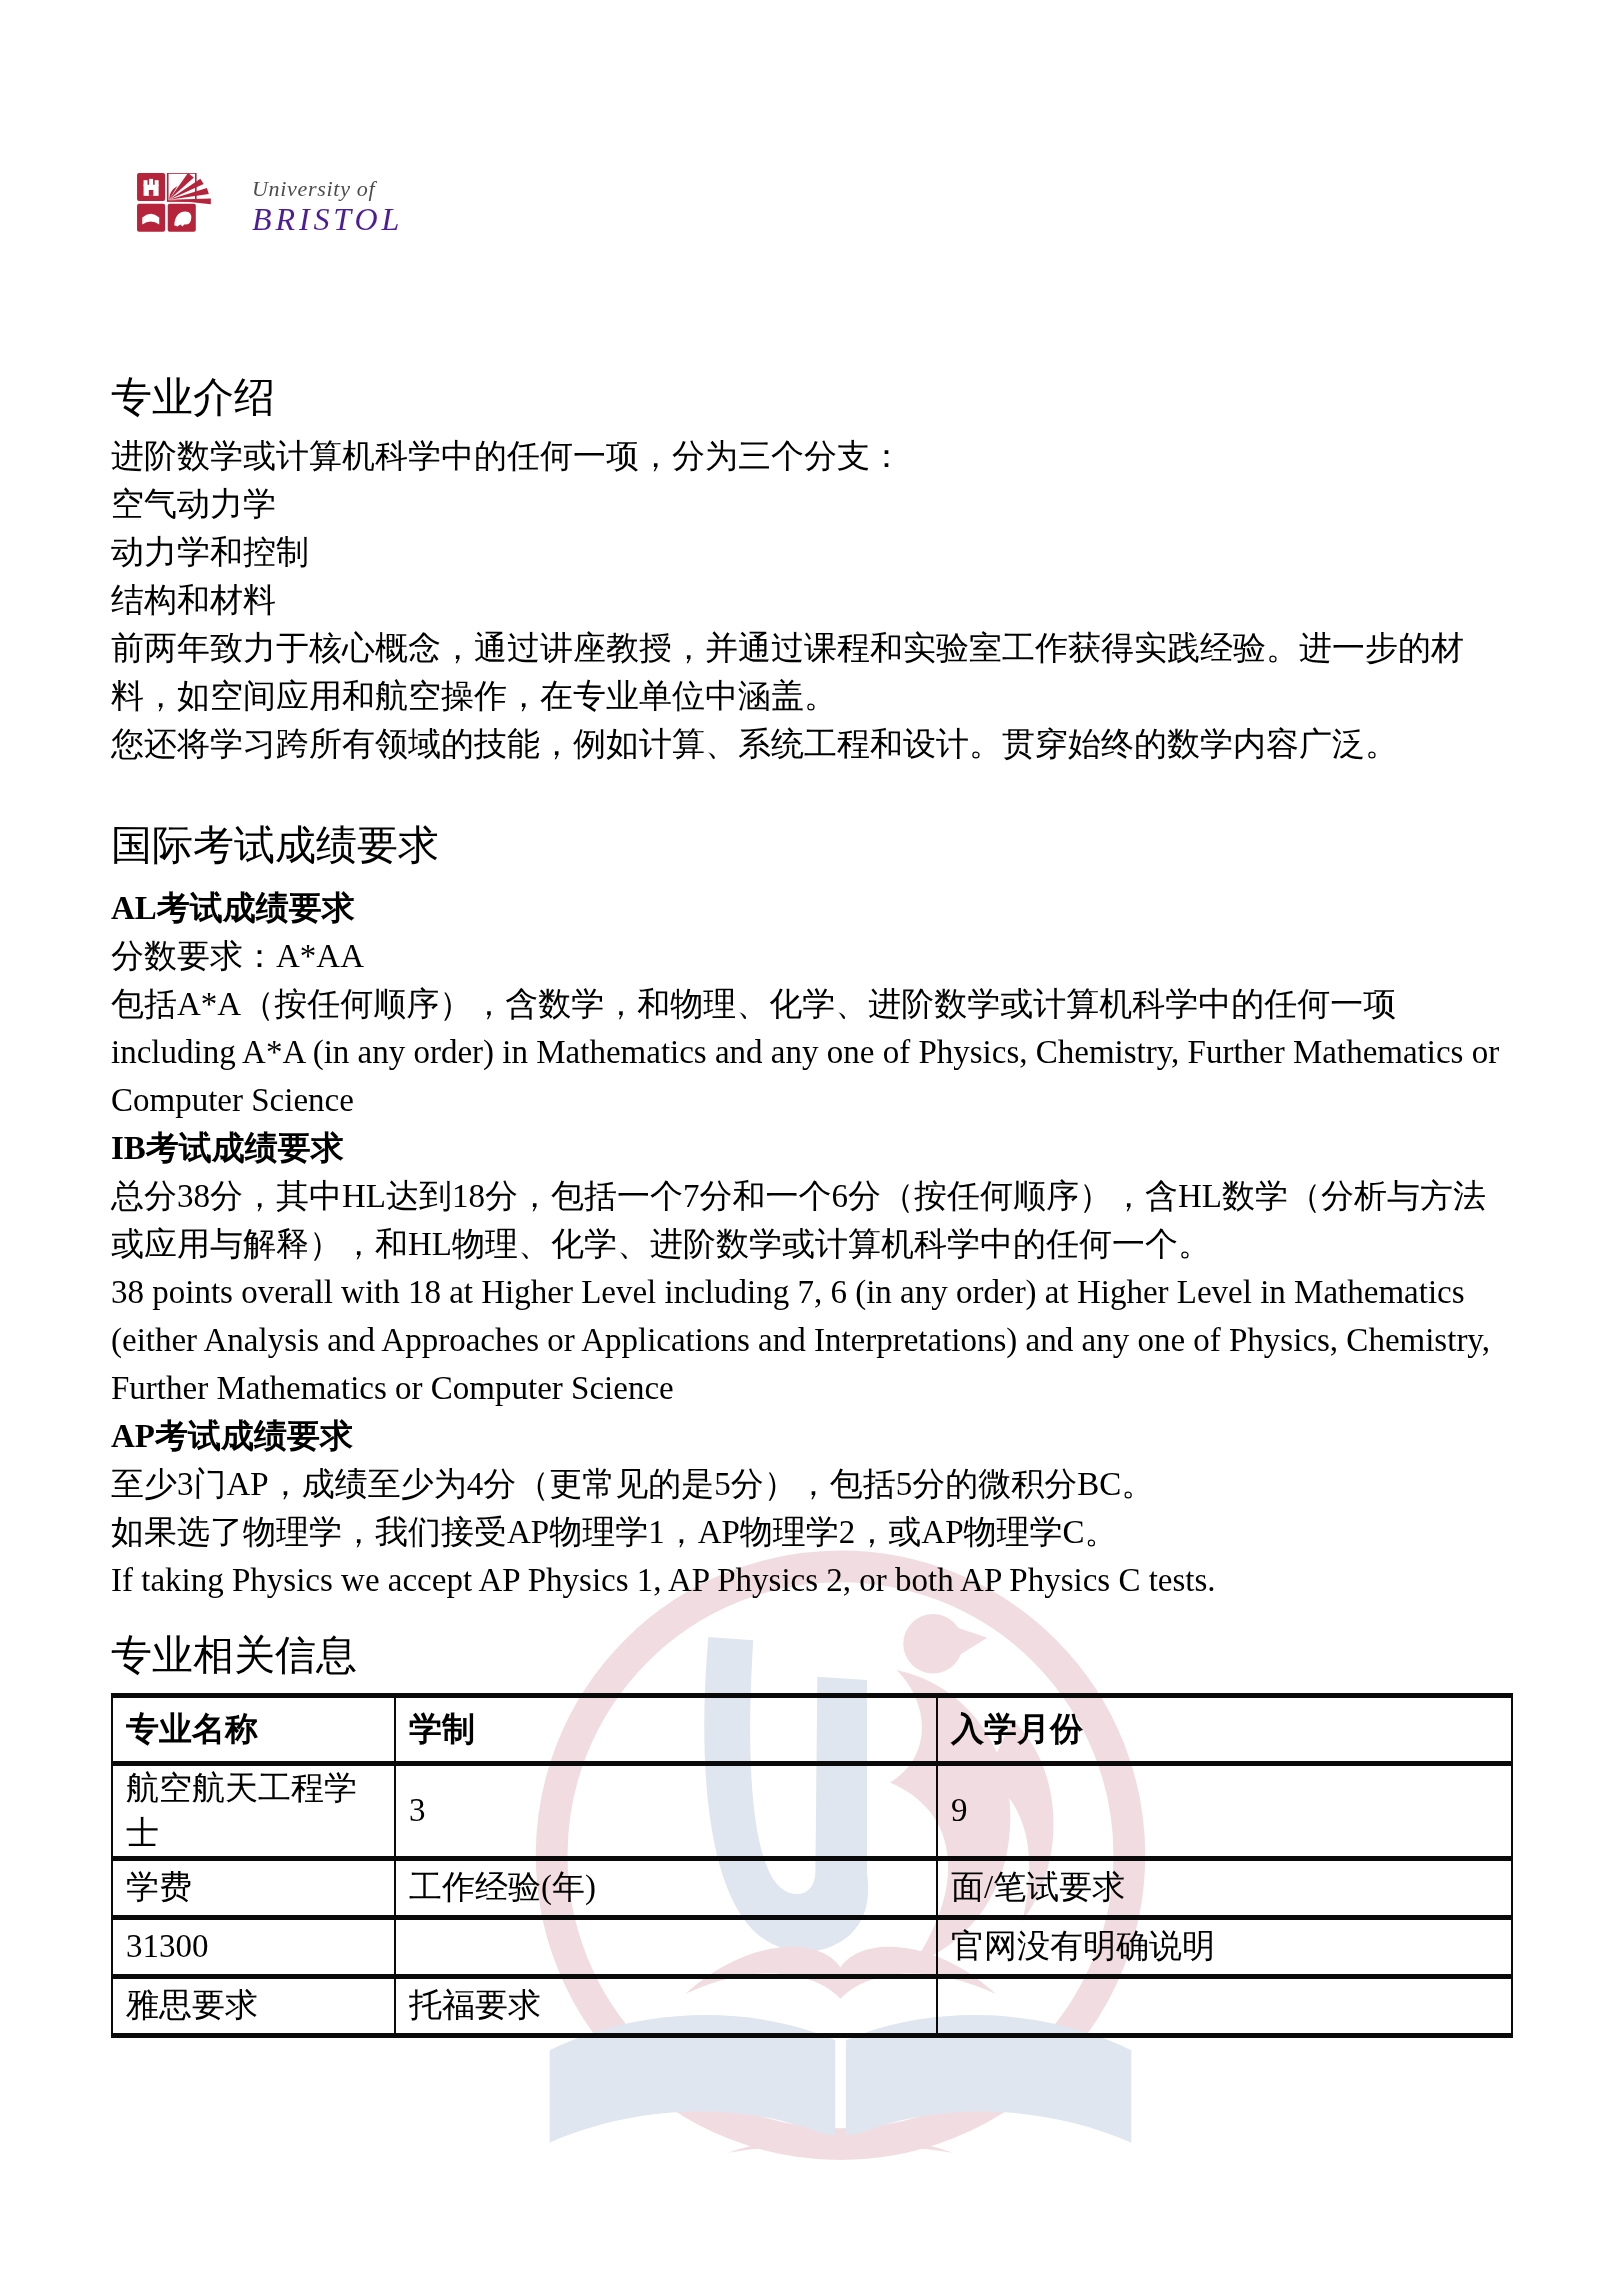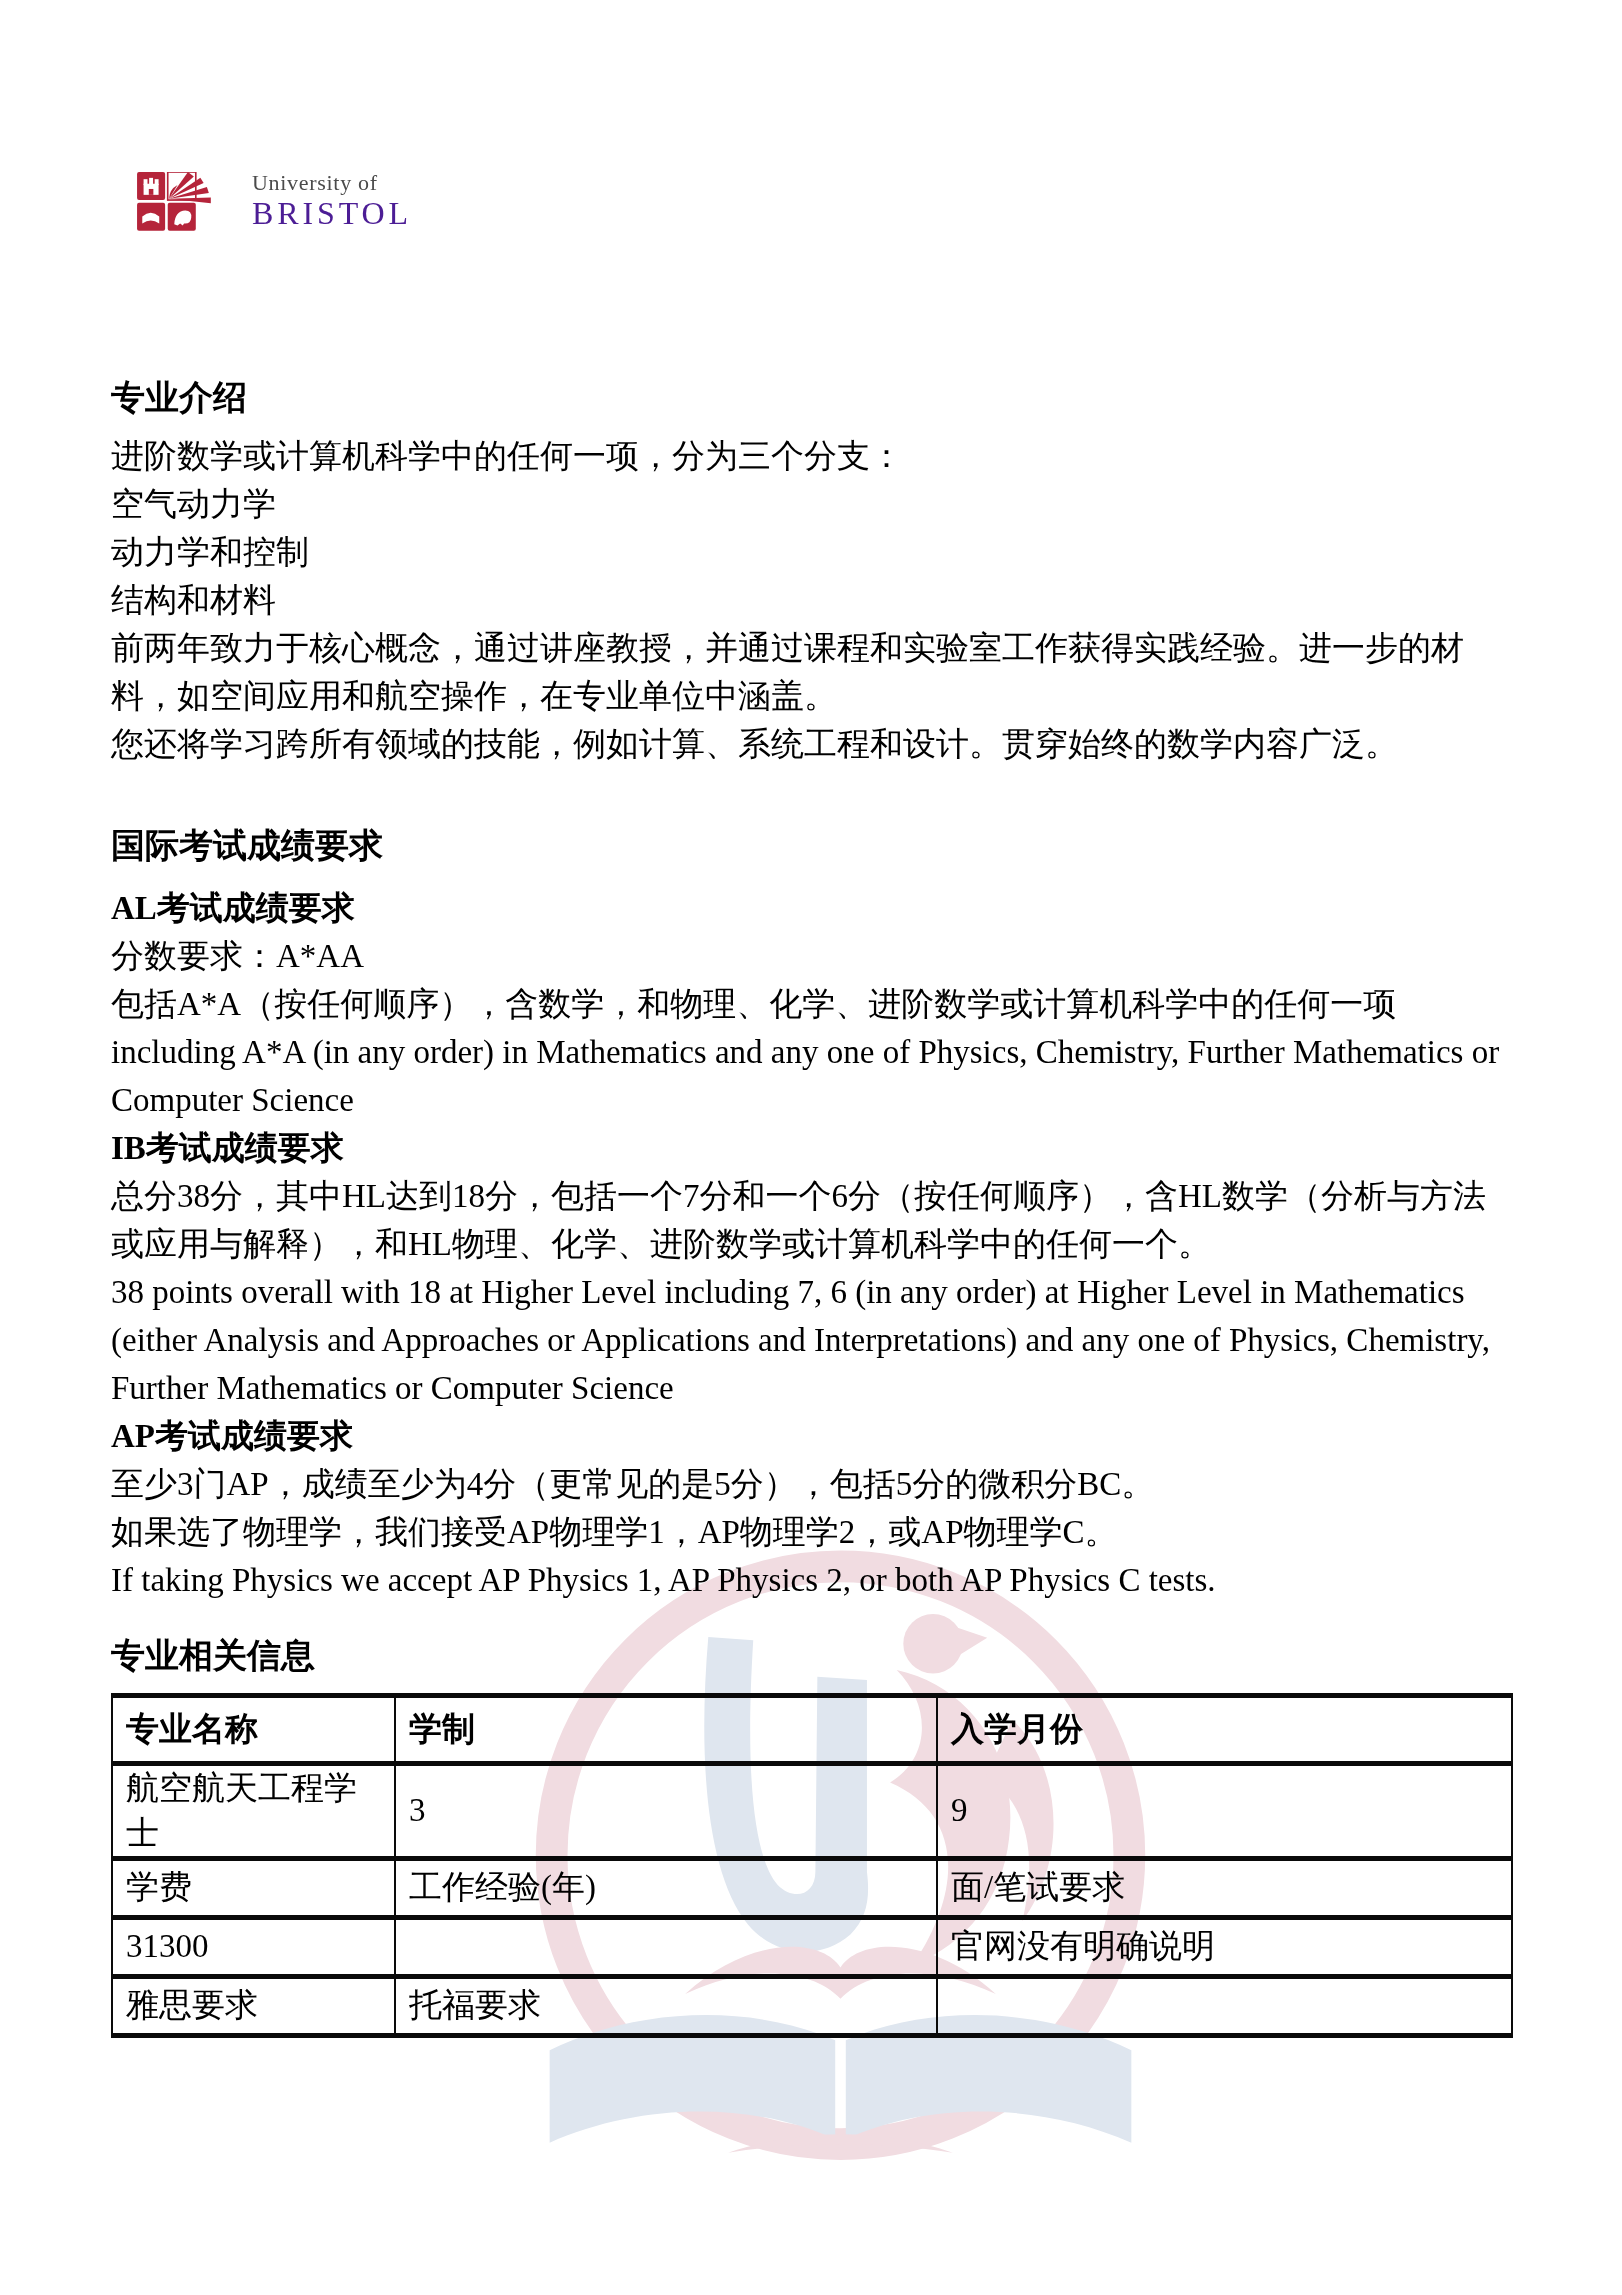--- a/index.html
+++ b/index.html
@@ -9,28 +9,28 @@
     font-family:"Liberation Serif","DejaVu Serif",serif;
     position:relative; overflow:hidden;
   }
   .watermark {
     position:absolute; left:510px; top:1528px;
     width:661px; height:661px; z-index:0; pointer-events:none;
   }
   .content { position:relative; z-index:1; padding:0 111px; }
 
   
-  .logo { margin:172px 0 0 26px; display:flex; align-items:flex-start; height:63px; }
+  .logo { margin:172px 0 0 26px; display:flex; align-items:flex-end; height:63px;font-style:italic; }
   .crest { width:98px; height:62px; flex:0 0 auto; }
   .logo-text { margin-left:17px; line-height:1; }
   .logo-line1 { font-size:22px; color:#4b4b4b; letter-spacing:0.7px; }
   .logo-line2 { font-size:32px; color:#4c1d95; letter-spacing:3.9px; margin-top:2.6px; }
 
   
-  h1 { font-size:34px; line-height:51px; font-weight:bold; margin:0; }
+  h1 { font-size:41px; line-height:51px; font-weight:normal; margin:0; }
   .h-intro { margin:137px 0 9.2px 0; }
   .h-req   { margin:52px 0 13px 0; }
   .h-info  { margin:26px 0 11.8px 0; }
   .line { font-size:33px; line-height:48px; white-space:pre-wrap; }
   .subhead { font-weight:bold; }
 
   
   table.info {
     border-collapse:collapse; table-layout:fixed;
     width:1400px; background:transparent;

